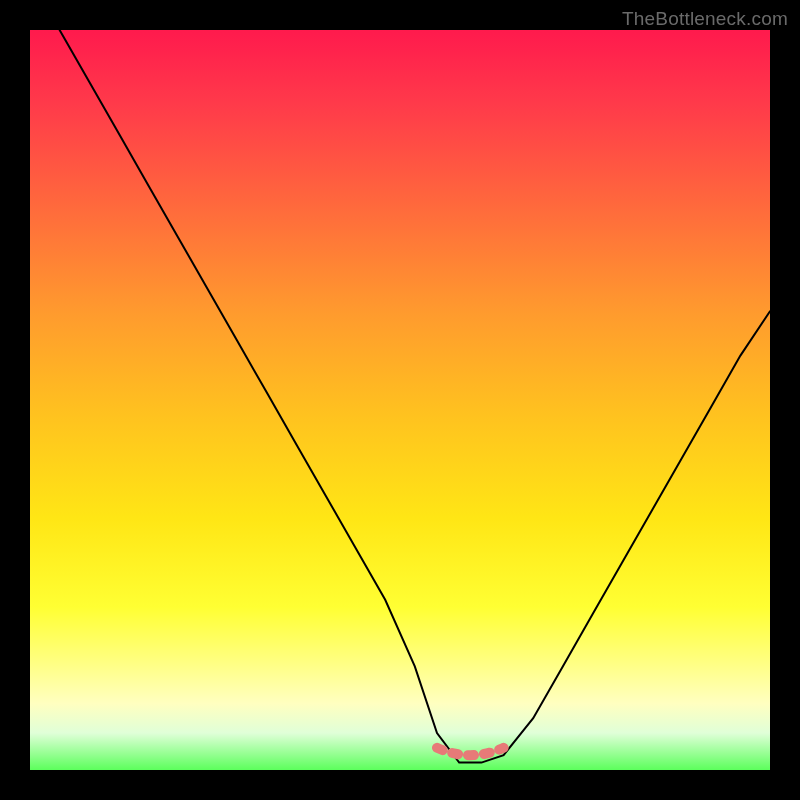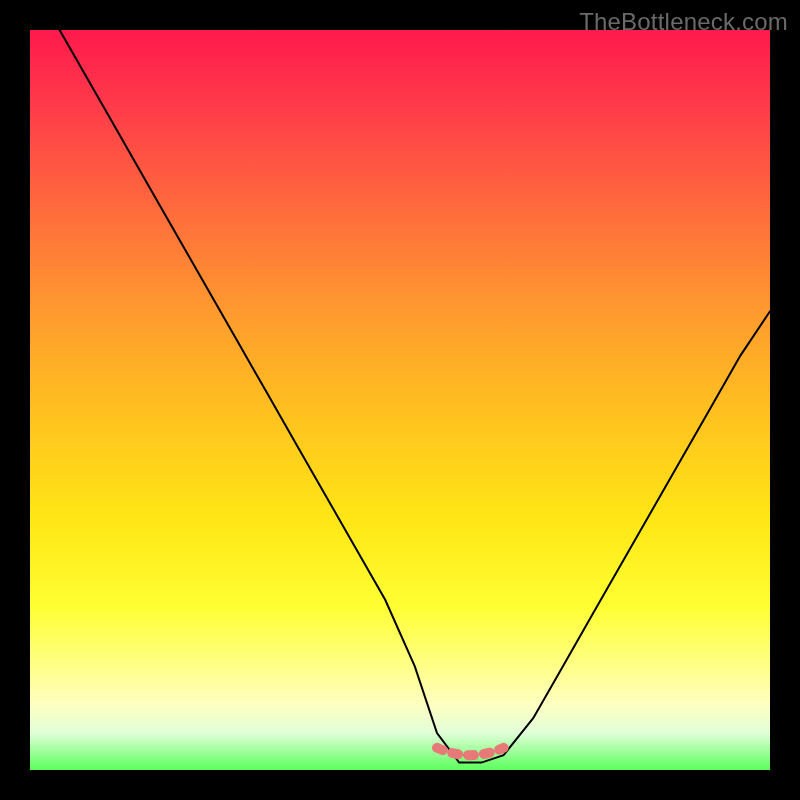--- a/index.html
+++ b/index.html
@@ -37,21 +37,21 @@
       #ffffc0 91%,
       #e0ffd8 95%,
       #5cff5c 100%
     );
   }
   .watermark {
     position: absolute;
     top: 8px;
     right: 12px;
     color: #6a6a6a;
-    font-size: 24px;
+    font-size: 19px;
     font-weight: 500;
     letter-spacing: 0.2px;
     z-index: 5;
   }
   svg.curve {
     position: absolute;
     left: 0;
     top: 0;
     width: 740px;
     height: 740px;

